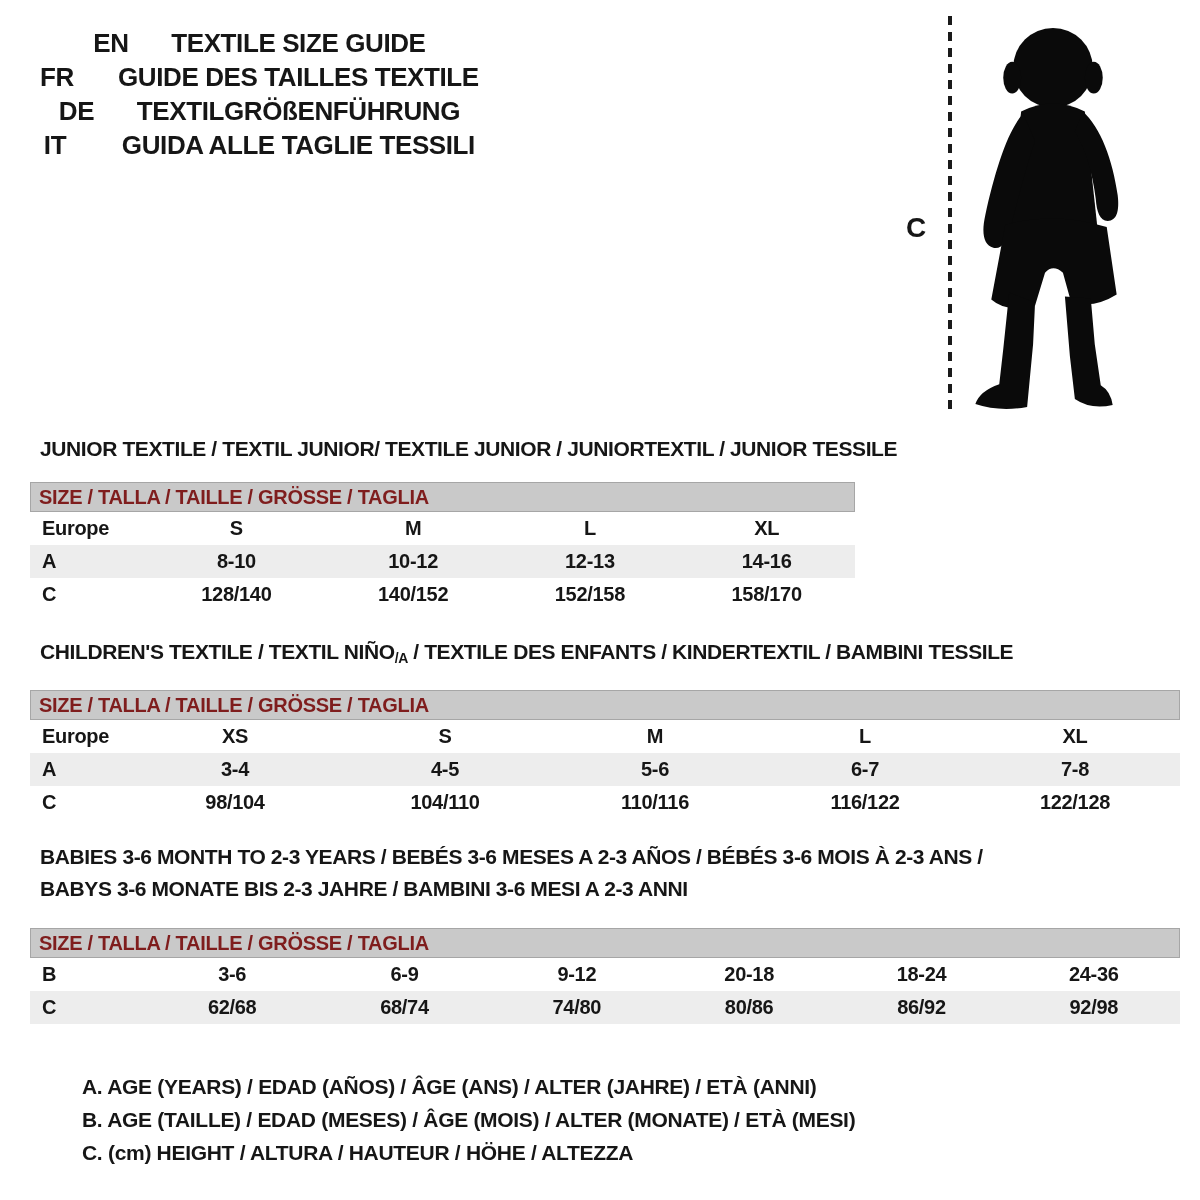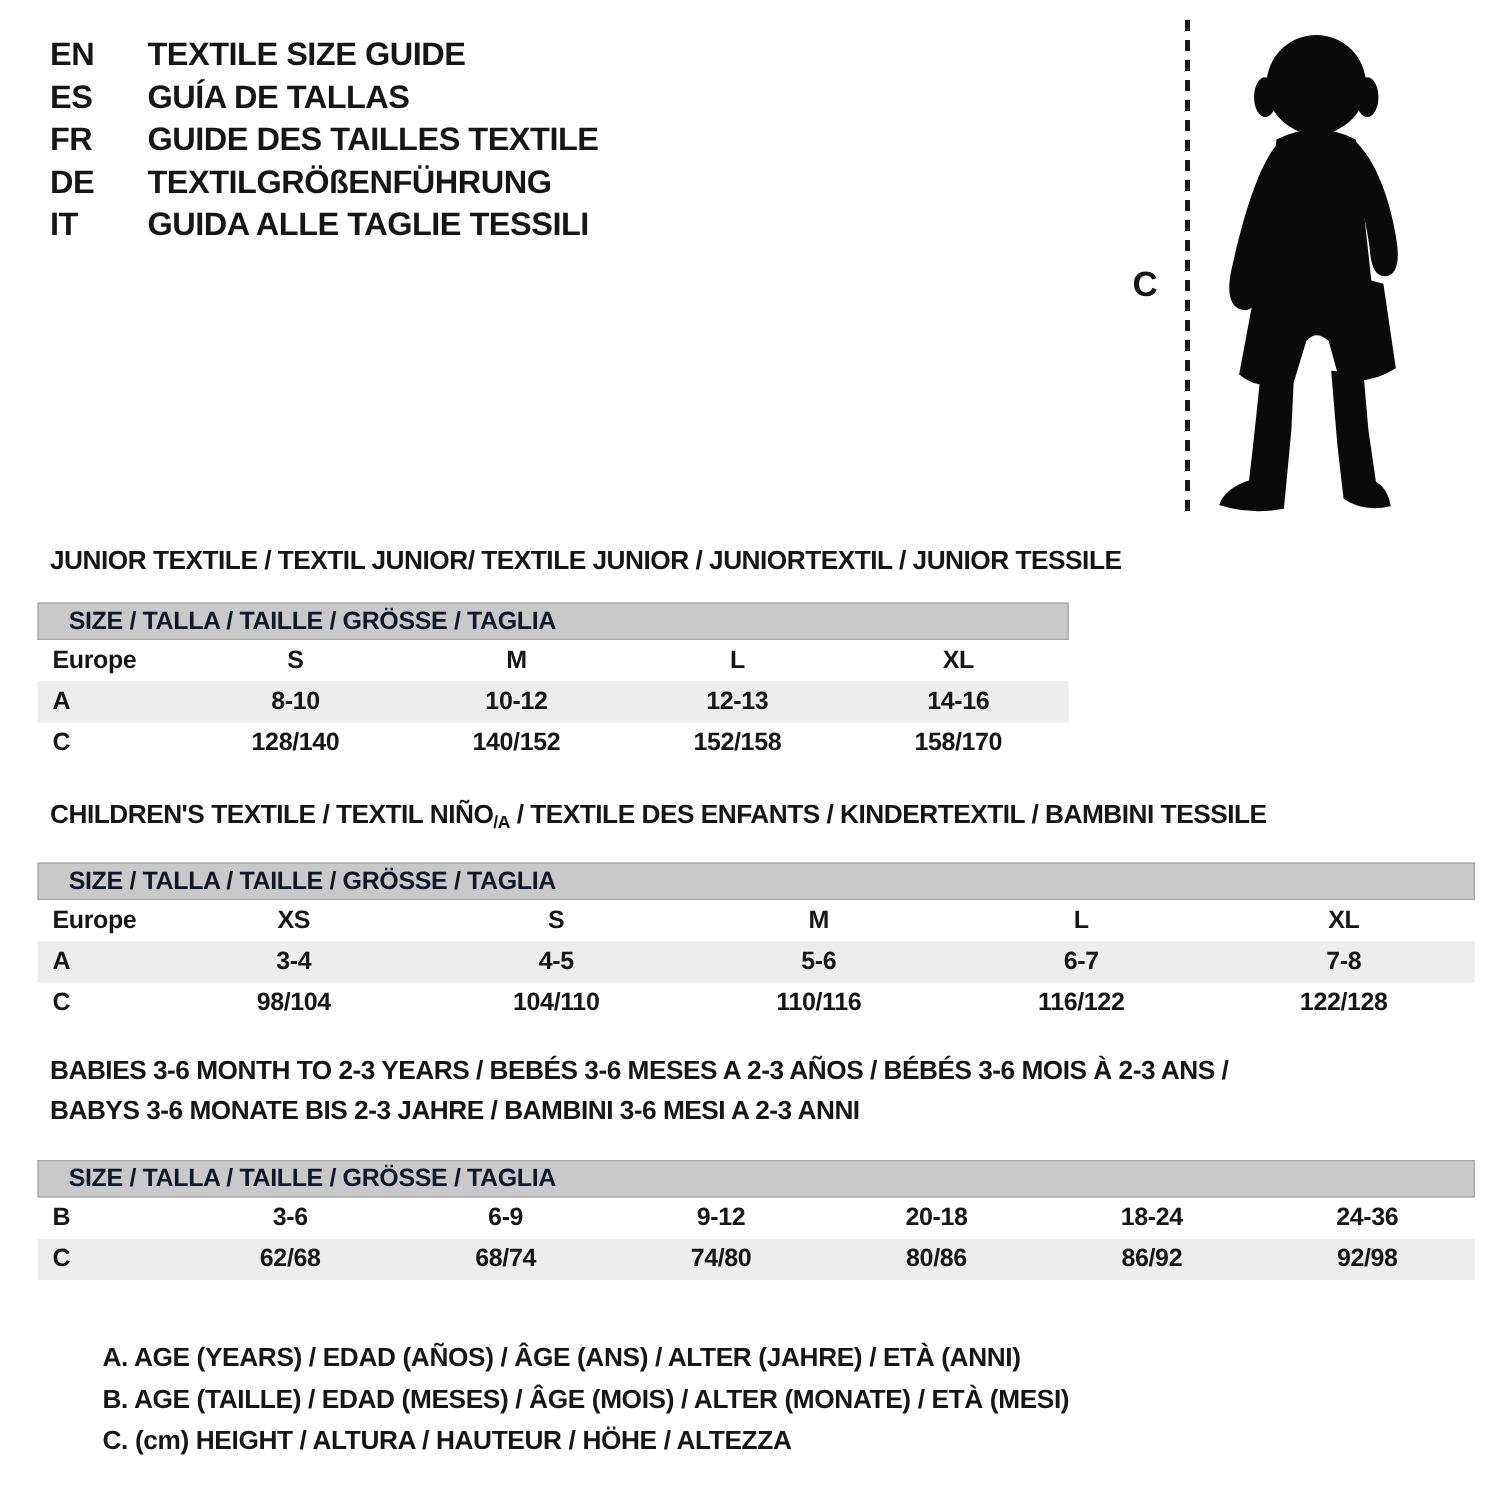--- a/index.html
+++ b/index.html
@@ -9,62 +9,58 @@
     --text:#161616;
     --silhouette:#0a0a0a;
   }
   *{margin:0;padding:0;box-sizing:border-box;}
   html,body{background:#fff;}
   body{font-family:"Liberation Sans", sans-serif;color:var(--text);}
   .canvas{position:relative;width:1200px;height:1200px;background:#fff;overflow:hidden;}
 
   
   .lang-list{position:absolute;left:40px;top:26px;}
-  .lang-row{display:flex;font-weight:700;font-size:26px;line-height:34px;letter-spacing:-0.4px;}
+  .lang-row{display:flex;font-weight:700;font-size:26px;line-height:34px;letter-spacing:-0.4px;justify-content:center;}
   .lang-code{width:78px;}
   .lang-label{white-space:nowrap;}
 
   
   .height-line{position:absolute;left:948px;top:16px;width:4px;height:398px;
     background:repeating-linear-gradient(to bottom,#1a1a1a 0px,#1a1a1a 9px,transparent 9px,transparent 16px);}
   .height-label{position:absolute;left:906px;top:212px;font-size:28px;font-weight:700;}
   .baby{position:absolute;left:962px;top:16px;width:176px;height:398px;}
 
   
   .sec-title{position:absolute;left:40px;font-size:21px;font-weight:700;letter-spacing:-0.4px;white-space:nowrap;}
   .sub{font-size:14px;vertical-align:-4px;font-weight:700;}
 
   
   .tbl{position:absolute;left:30px;}
   .size-bar{height:30px;background:var(--bar_bg);border:1px solid var(--bar_border);
-    font-size:20px;font-weight:700;letter-spacing:-0.3px;line-height:28px;padding-left:24px;color:#0f172a;}
+    font-size:20px;font-weight:700;letter-spacing:-0.3px;line-height:28px;padding-left:8px;color:#7f1d1d;}
   .trow{display:flex;height:33px;align-items:center;font-size:20px;font-weight:700;letter-spacing:-0.3px;}
   .trow.stripe{background:var(--stripe_bg);}
   .tlabel{padding-left:12px;}
   .tcell{flex:1;text-align:center;}
   .w-junior{width:825px;}   .w-junior .tlabel{width:118px;}
   .w-children{width:1150px;}.w-children .tlabel{width:100px;}
   .w-babies{width:1150px;}  .w-babies .tlabel{width:116px;}
 
   
   .legend{position:absolute;left:40px;top:1070px;font-size:21px;font-weight:700;letter-spacing:-0.3px;line-height:33px;white-space:nowrap;margin-left:42px;}
 </style>
 </head>
 <body>
 
 <div class="canvas">
 
   <div class="lang-list">
     <div class="lang-row">
       <span class="lang-code">EN</span>
       <span class="lang-label">TEXTILE SIZE GUIDE</span>
-    </div>
-    <div class="lang-row">
-      <span class="lang-code">ES</span>
-      <span class="lang-label">GUÍA DE TALLAS</span>
     </div>
     <div class="lang-row">
       <span class="lang-code">FR</span>
       <span class="lang-label">GUIDE DES TAILLES TEXTILE</span>
     </div>
     <div class="lang-row">
       <span class="lang-code">DE</span>
       <span class="lang-label">TEXTILGRÖßENFÜHRUNG</span>
     </div>
     <div class="lang-row">

